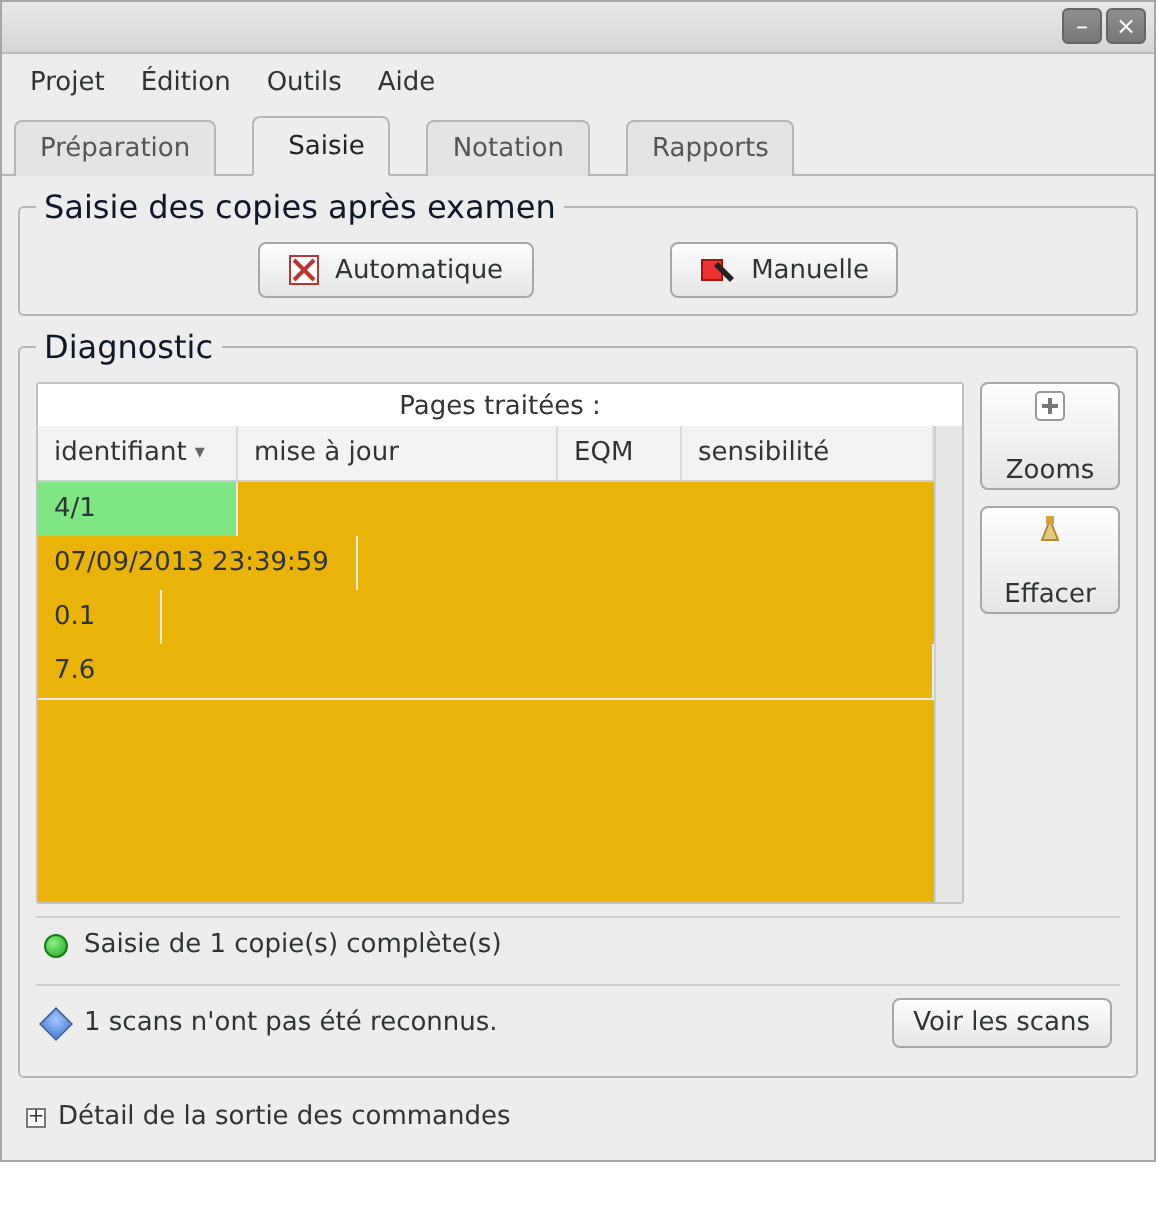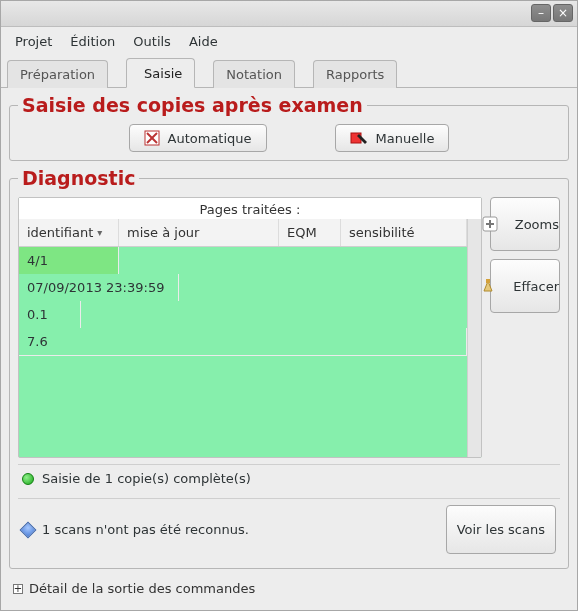--- a/index.html
+++ b/index.html
@@ -9,43 +9,43 @@
   .titlebar .title { font-weight:bold; color:#3c3c3c; font-size:13px; }
   .titlebar .wbtns { position:absolute; right:4px; top:3px; display:flex; gap:2px; }
   .wbtn { width:20px; height:18px; background:linear-gradient(#8f8f8f,#777); border:1px solid #666; border-radius:3px; color:#fff; display:flex; align-items:center; justify-content:center; font-size:12px; line-height:1; cursor:pointer;}
   .menubar { display:flex; gap:2px; padding:4px 6px; }
   .menuitem { padding:3px 8px; border-radius:3px; }
   .tabs { display:flex; align-items:flex-end; padding:0 6px; border-bottom:1px solid #b6b6b6; gap:18px; margin-top:2px;}
   .tab { padding:6px 12px; border:1px solid #b6b6b6; border-bottom:none; border-top-left-radius:4px; border-top-right-radius:4px; background:#e4e4e4; color:#555; position:relative; top:1px; }
   .tab.active { background:#ededed; color:#222; top:0; padding-top:7px; border-bottom:1px solid #ededed; margin-bottom:-1px;padding-left:17px;}
   .content { padding:6px 8px 8px 8px; }
   fieldset { border:1px solid #b6b6b6; border-radius:3px; margin:0 0 6px 0; padding:8px; background:#ededed;}
-  legend { padding:0 4px; font-weight:bold; color:#b91c1c; font-size:19px;}
+  legend { padding:0 4px; font-weight:normal; color:#0f172a; font-size:16px;}
   .btnrow { display:flex; gap:68px; justify-content:center; }
   .btn { display:inline-flex; align-items:center; gap:8px; padding:5px 14px; border:1px solid #a7a7a7; border-radius:4px; background:linear-gradient(#fdfdfd,#e6e6e6); cursor:pointer; font-size:13px; color:#2e3436;}
   .vbtns { display:flex; flex-direction:column; gap:8px; width:70px; }
-  .vbtn { display:flex; flex-direction:row; align-items:center; justify-content:flex-end; gap:16px; height:54px; border:1px solid #a7a7a7; border-radius:4px; background:linear-gradient(#fdfdfd,#e6e6e6); cursor:pointer; font-size:13px;}
+  .vbtn { display:flex; flex-direction:column; align-items:center; justify-content:center; gap:16px; height:54px; border:1px solid #a7a7a7; border-radius:4px; background:linear-gradient(#fdfdfd,#e6e6e6); cursor:pointer; font-size:13px;}
   .diagbody { display:flex; gap:8px; }
-  .tablewrap { flex:1; border:1px solid #c2c2c2; background:#86efac; border-radius:2px; display:flex; flex-direction:column; }
+  .tablewrap { flex:1; border:1px solid #c2c2c2; background:#eab308; border-radius:2px; display:flex; flex-direction:column; }
   .caption { text-align:center; padding:4px 0 2px 0; color:#333; font-size:13px; background:#fff;}
   .thead { display:flex; border-bottom:1px solid #cfcfcf; background:#f3f3f3; }
   .th { padding:6px 8px; border-right:1px solid #dcdcdc; color:#333; font-size:13px; display:flex; align-items:center; gap:4px;}
   .col0{width:100px;} .col1{width:160px;} .col2{width:62px;} .col3{flex:1;}
   .tbody { flex:1; min-height:210px; position:relative;}
   .trow { display:flex; border-bottom:1px solid #ebebeb;flex-direction:column;}
   .td { padding:6px 8px; border-right:1px solid #ebebeb; font-size:13px;}
   .hlgreen { background:#7ee683; }
   .scrollbar { width:14px; background:#e6e6e6; border-left:1px solid #cfcfcf;}
   .tableflex{display:flex; flex:1;}
   .statusline { display:flex; align-items:center; gap:8px; padding:6px 4px; border-top:1px solid #cfcfcf; margin-top:6px;}
   .statusline.between { justify-content:space-between; }
   .dot { width:12px; height:12px; border-radius:50%; }
   .dot.green{ background: radial-gradient(circle at 35% 35%, #8ff08a, #1aa61a); border:1px solid #128012;}
   .diamond { width:12px; height:12px; transform:rotate(45deg); background:radial-gradient(circle at 35% 35%, #a6c8ff, #4a7dd6); border:1px solid #3b64aa;}
-  .smallbtn { padding:16px 10px; border:1px solid #a7a7a7; border-radius:4px; background:linear-gradient(#fdfdfd,#e6e6e6); cursor:pointer; font-size:13px;}
+  .smallbtn { padding:4px 10px; border:1px solid #a7a7a7; border-radius:4px; background:linear-gradient(#fdfdfd,#e6e6e6); cursor:pointer; font-size:13px;}
   .expander { display:flex; align-items:center; gap:6px; padding:6px 4px; color:#333;}
   .expicon { width:10px; height:10px; border:1px solid #777; display:flex; align-items:center; justify-content:center; font-size:10px; line-height:1; background:#fff;}
   svg { display:block; }
   .sortarrow{font-size:10px;color:#666;}
 </style>
 </head>
 <body>
 
 <div class="window">
   <div class="titlebar">

